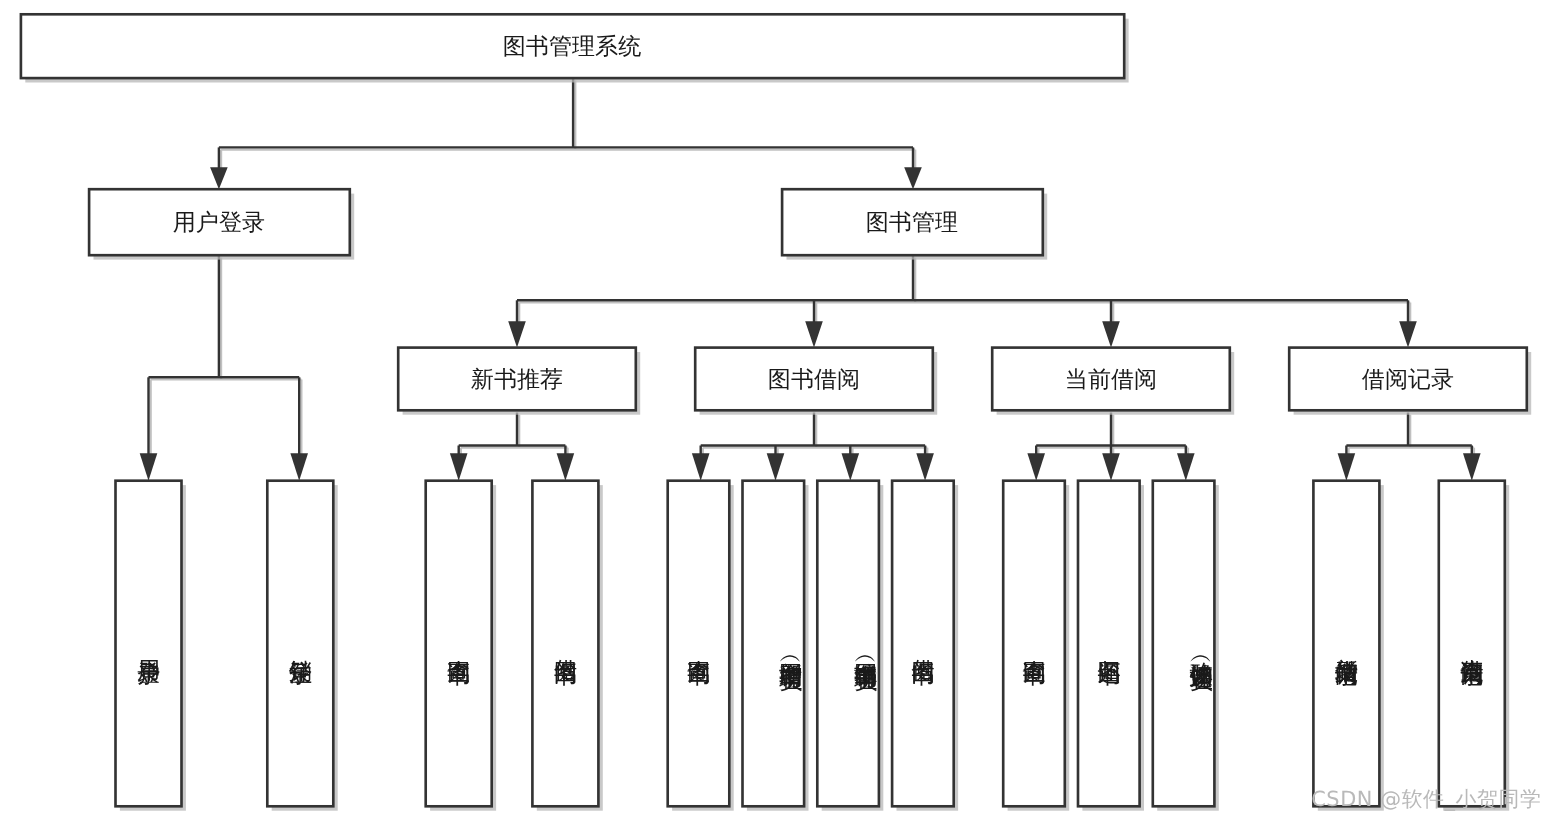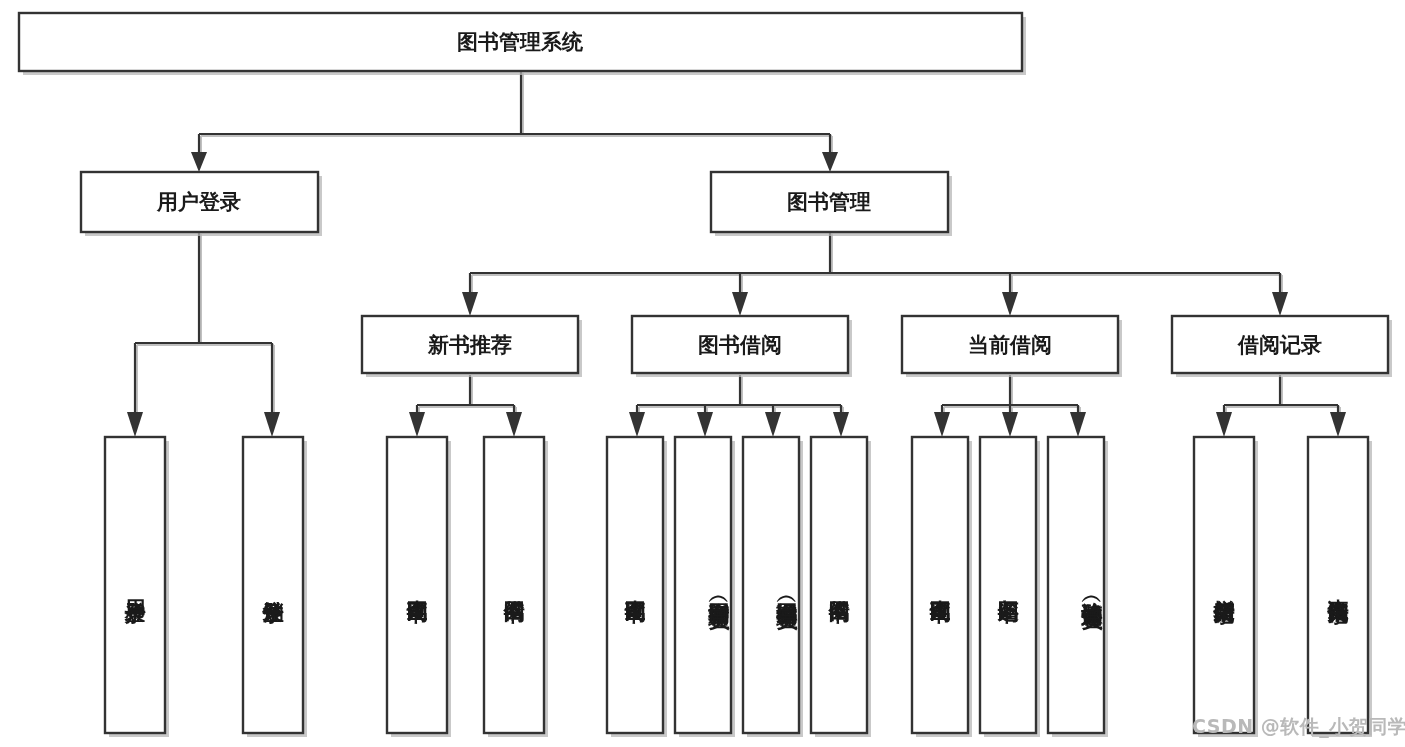--- a/index.html
+++ b/index.html
@@ -12,21 +12,20 @@
     width: 1405px;
     height: 747px;
     font-family: "DejaVu Sans", "Liberation Sans", sans-serif;
     overflow: hidden;
     position: relative;
   }
   #diagram-root {
     position: relative;
     width: 1405px;
     height: 605px;
-    font-weight: bold;
   }
   svg#diagram-svg {
     position: absolute;
     top: 0;
     left: 0;
     width: 1405px;
     height: 747px;
     display: block;
   }
   

